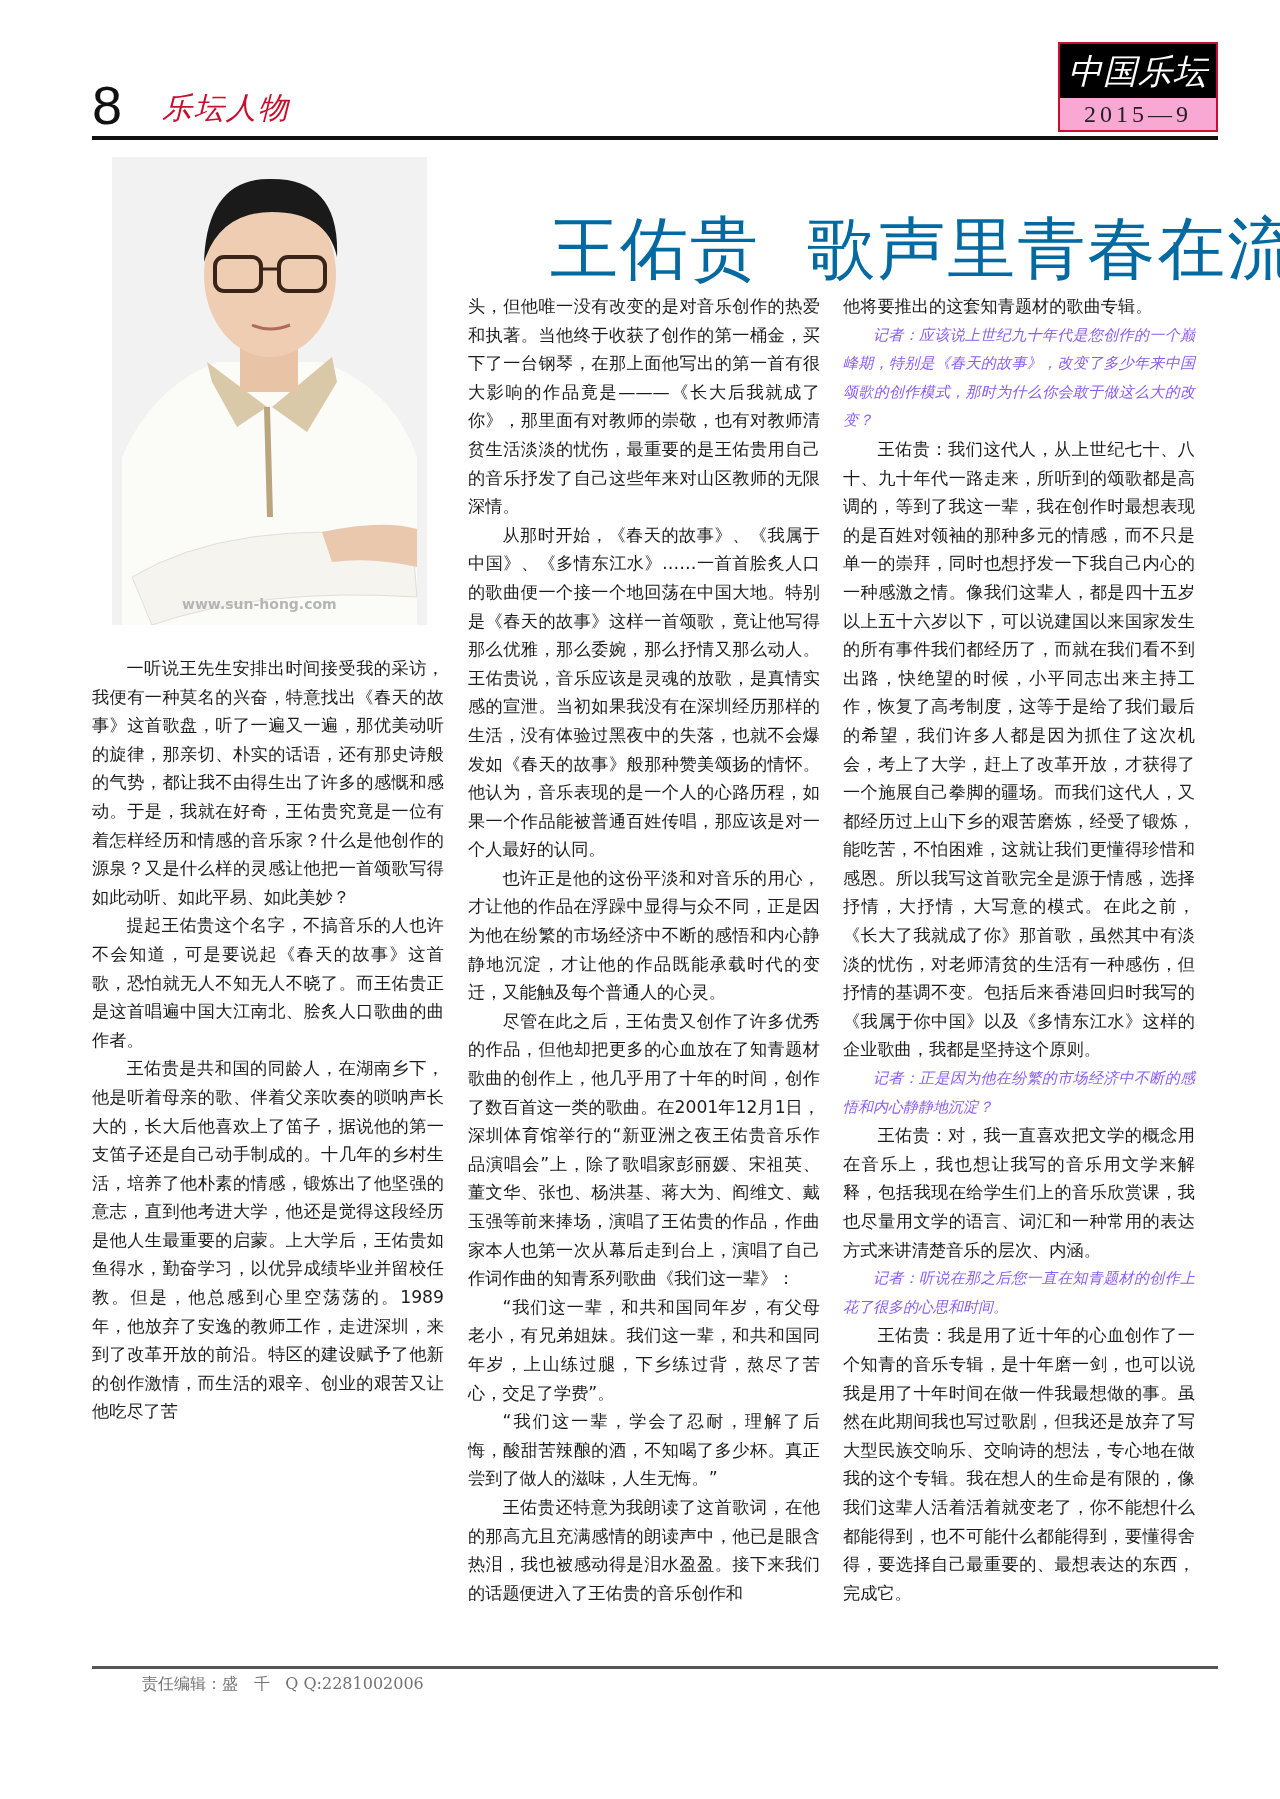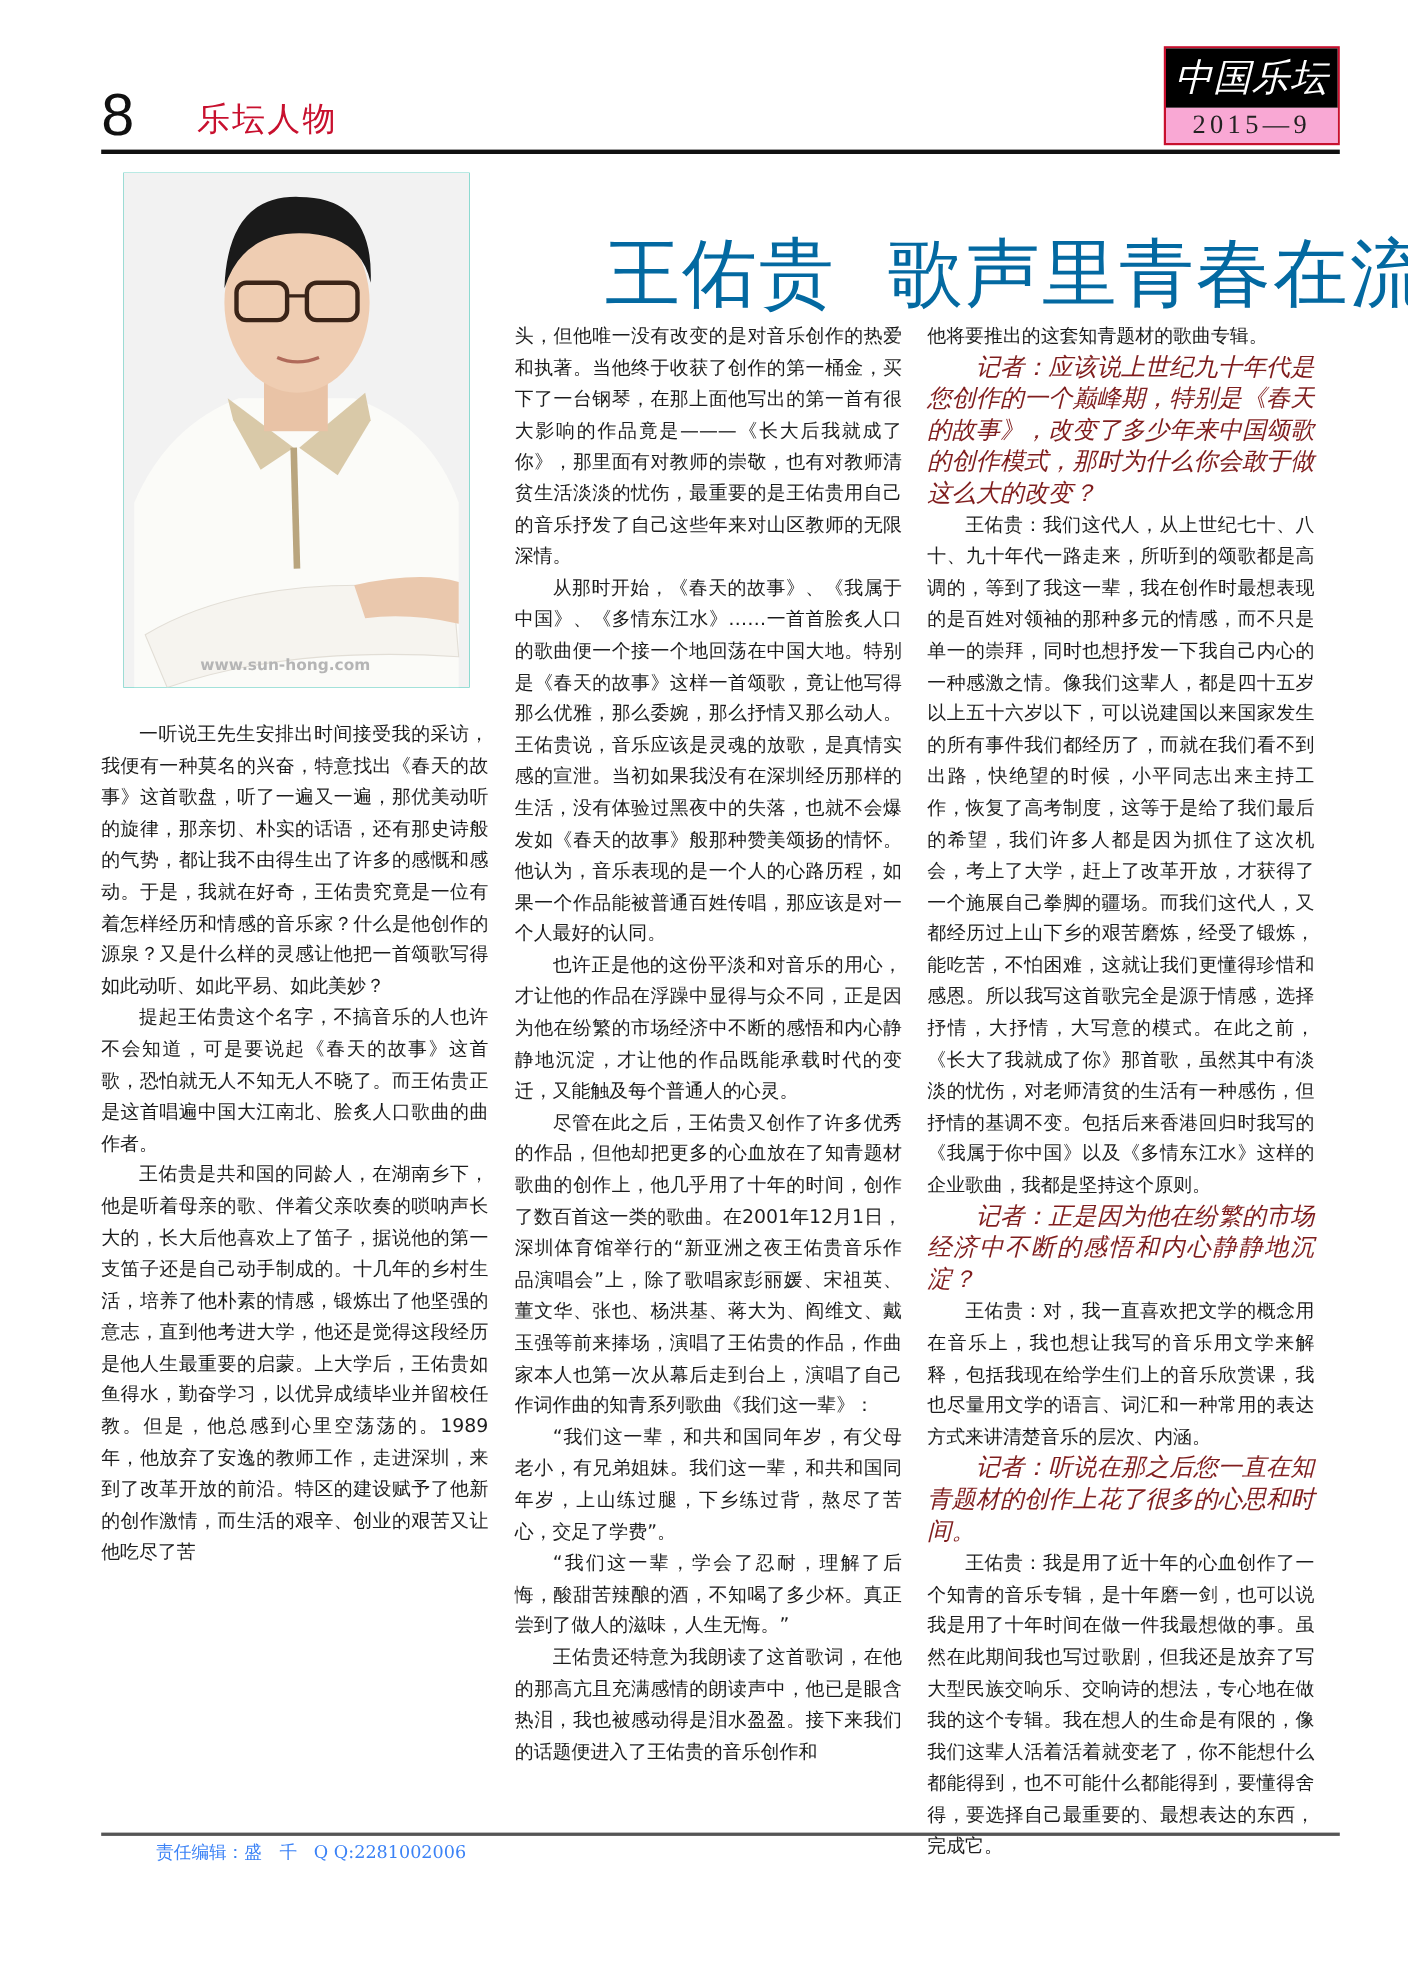--- a/index.html
+++ b/index.html
@@ -2,46 +2,46 @@
 <html><head>
   <meta charset="utf-8">
   <style>
     html, body { margin: 0; padding: 0; background: #ffffff; }
     body { width: 1280px; height: 1799px; position: relative; overflow: hidden;
            font-family: "DejaVu Sans", "Liberation Sans", sans-serif; color: #1a1a1a; }
 
     .page-num { position: absolute; left: 92px; top: 78px; font-size: 54px; line-height: 54px;
                 font-family: "Liberation Sans", "DejaVu Sans", sans-serif; color: #111; }
     .section-label { position: absolute; left: 162px; top: 88px; font-size: 30px; color: #c8102e;
-                     font-family: "DejaVu Serif", "Liberation Serif", serif; letter-spacing: 2px; margin-left: 17px; }
+                     font-family: "DejaVu Serif", "Liberation Serif", serif; font-style: italic; letter-spacing: 2px; }
 
     .masthead { position: absolute; left: 1058px; top: 42px; width: 160px; height: 90px; border: 2px solid #c8102e; box-sizing: border-box; }
     .masthead-top { background: #000000; height: 54px; color: #fff; font-size: 34px; line-height: 54px; text-align: center;
                     font-family: "DejaVu Serif", "Liberation Serif", serif; font-style: italic; letter-spacing: 1px; }
     .masthead-bottom { height: 32px; line-height: 32px; text-align: center; font-size: 24px; color: #222;
                        font-family: "Liberation Serif", "DejaVu Serif", serif; letter-spacing: 4px; background: #f9a8d4; }
 
     .header-rule { position: absolute; left: 92px; top: 136px; width: 1126px; height: 4px; background: #111; }
 
     .photo { position: absolute; left: 112px; top: 157px; width: 315px; height: 468px; background: #14b8a6; overflow: hidden; }
     .photo svg { width: 100%; height: 100%; display: block; }
 
     .headline { position: absolute; left: 550px; top: 204px; font-size: 68px; font-weight: normal; color: #0369a1;
                 font-family: "DejaVu Serif", "Liberation Serif", serif; letter-spacing: 2px; white-space: pre; }
 
     .col { position: absolute; font-size: 17.2px; line-height: 28.6px; text-align: justify; color: #1c1c1c; }
     .col p { margin: 0; text-indent: 2em; }
     .col p.noindent { text-indent: 0; }
-    .col p.q { font-family: "DejaVu Serif", "Liberation Serif", serif; font-style: italic; font-size: 22px; color: #7f1d1d; }
+    .col p.q { font-family: "DejaVu Serif", "Liberation Serif", serif; font-style: italic; font-size: 15px; color: #8b5cf6; }
     .col1 { left: 92px; top: 654px; width: 352px; }
     .col2 { left: 468px; top: 292px; width: 352px; }
     .col3 { left: 843px; top: 292px; width: 352px; }
 
     .footer-rule { position: absolute; left: 92px; top: 1666px; width: 1126px; height: 3px; background: #555; }
-    .footer { position: absolute; left: 142px; top: 1674px; font-size: 16px; color: #3b82f6;
+    .footer { position: absolute; left: 142px; top: 1674px; font-size: 16px; color: #737373;
               font-family: "DejaVu Serif", "Liberation Serif", serif; white-space: pre; }
   </style>
 </head>
 <body>
 
 <div class="page-num">8</div>
 <div class="section-label">乐坛人物</div>
 
 <div class="masthead">
   <div class="masthead-top">中国乐坛</div>

